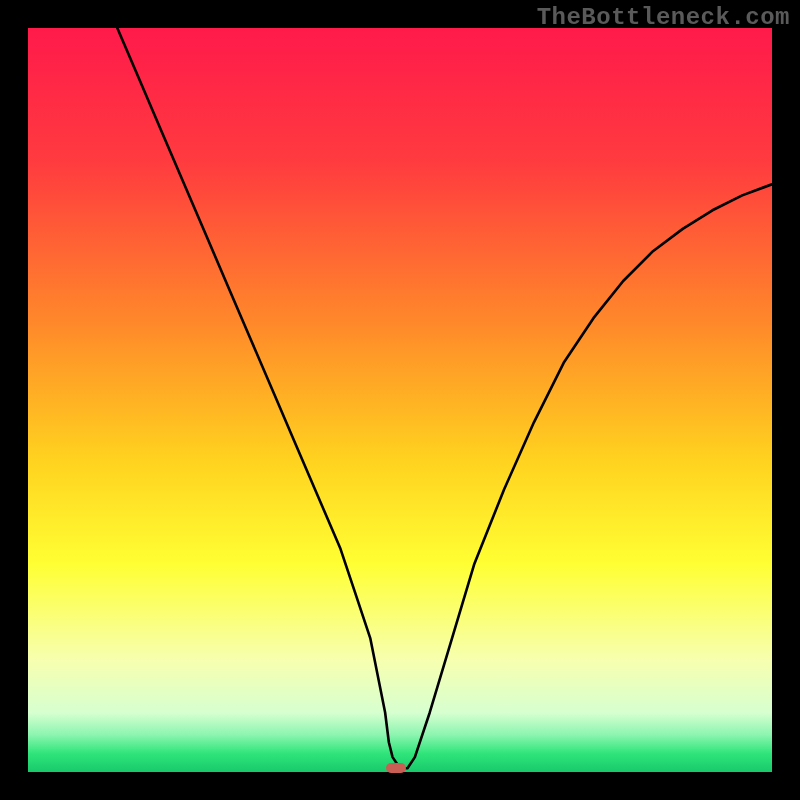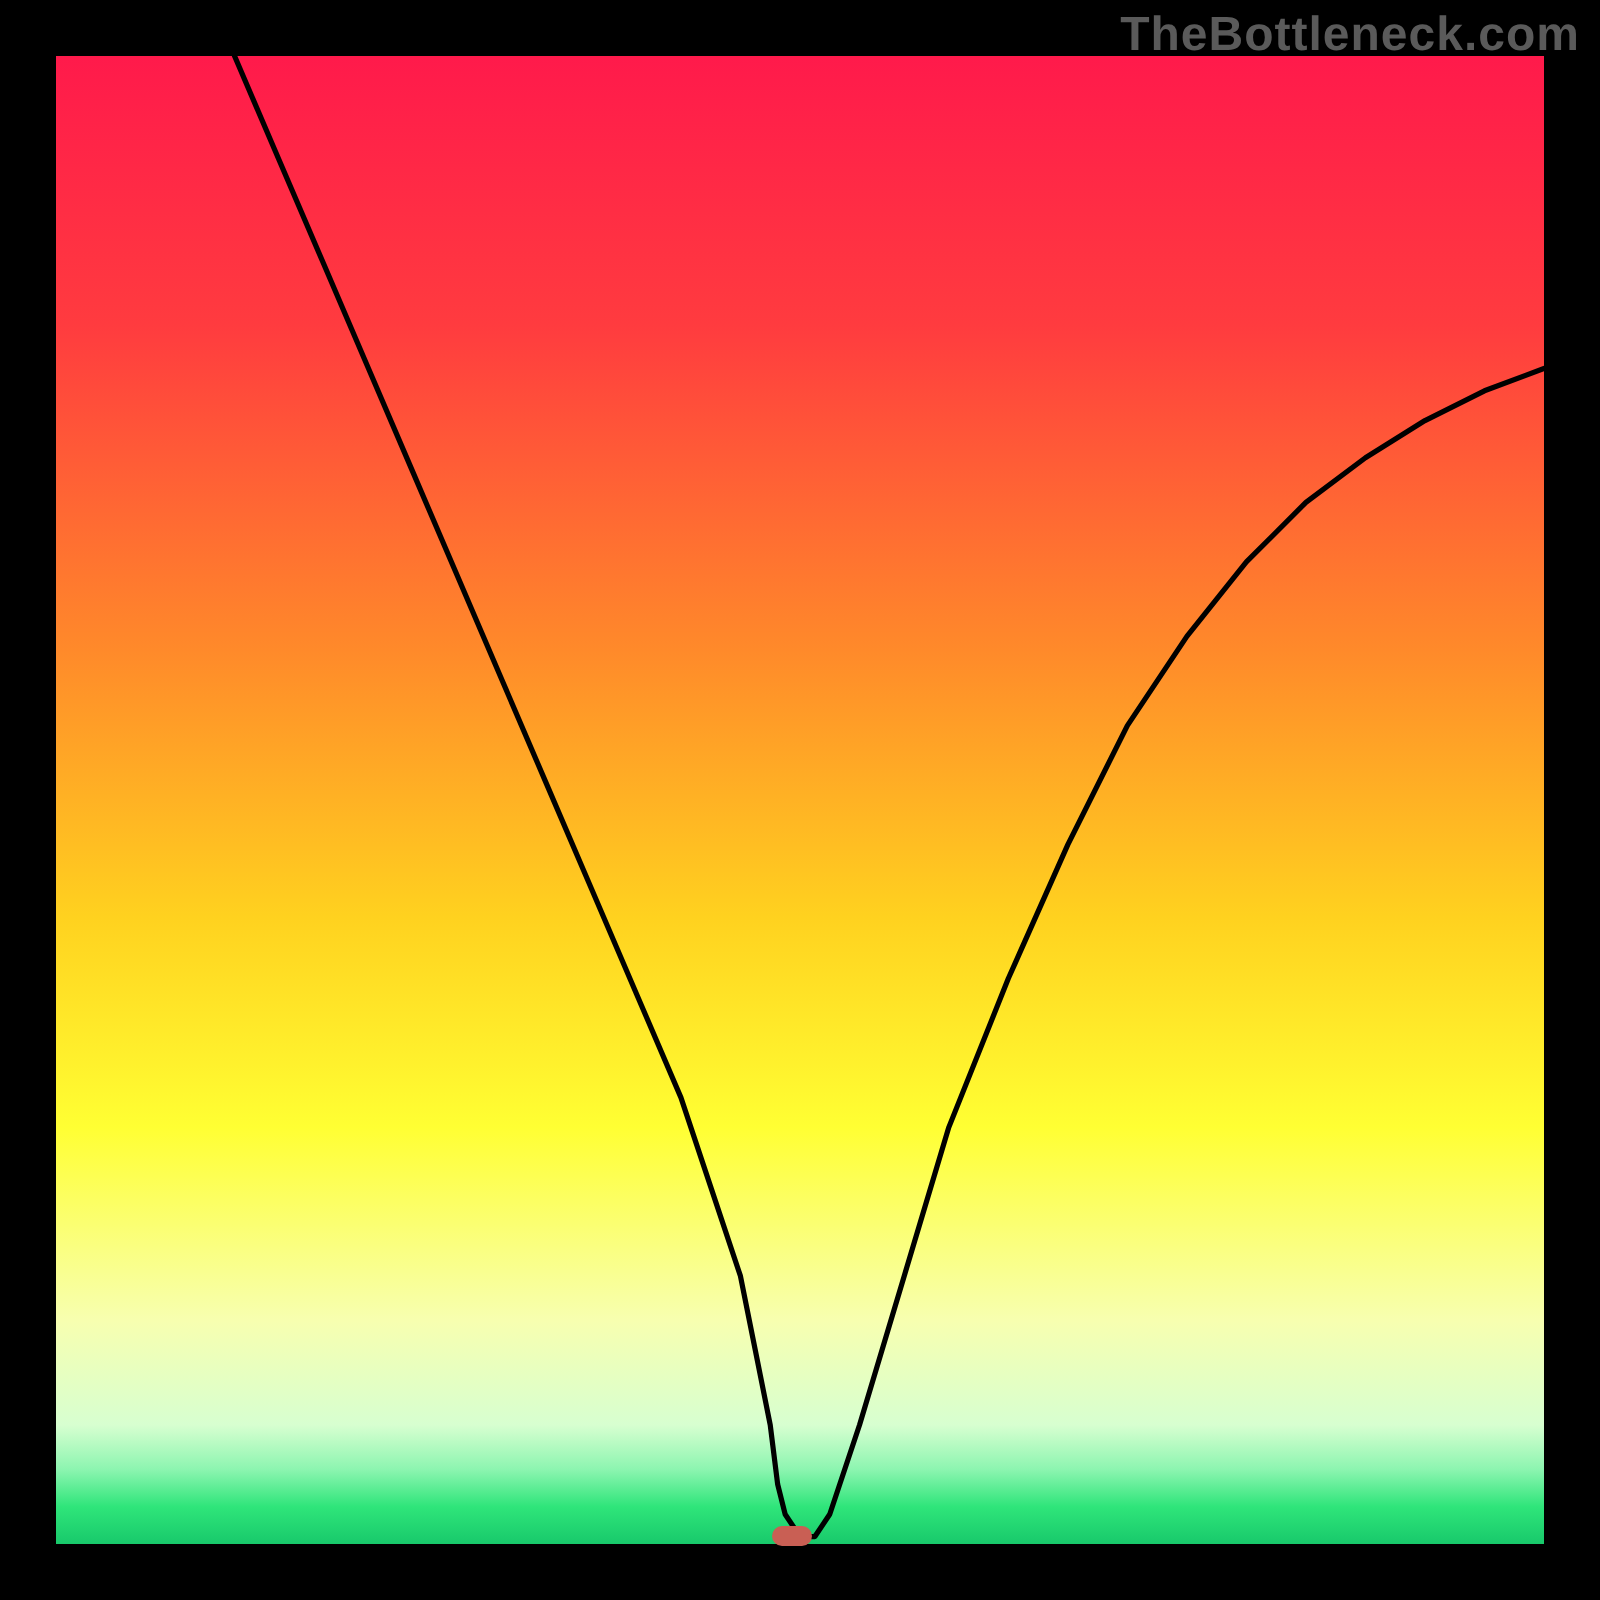--- a/index.html
+++ b/index.html
@@ -14,21 +14,21 @@
     position: relative;
     width: 800px;
     height: 800px;
     background: #000000;
     box-sizing: border-box;
   }
   .watermark {
     position: absolute;
     top: 4px;
     right: 10px;
-    font-family: Liberation Sans, sans-serif;
+    font-family: Liberation Mono, monospace;
     font-size: 24px;
     font-weight: 600;
     color: #5a5a5a;
     letter-spacing: 0.5px;
     z-index: 5;
   }
   svg.plot {
     position: absolute;
     left: 28px;
     top: 28px;

